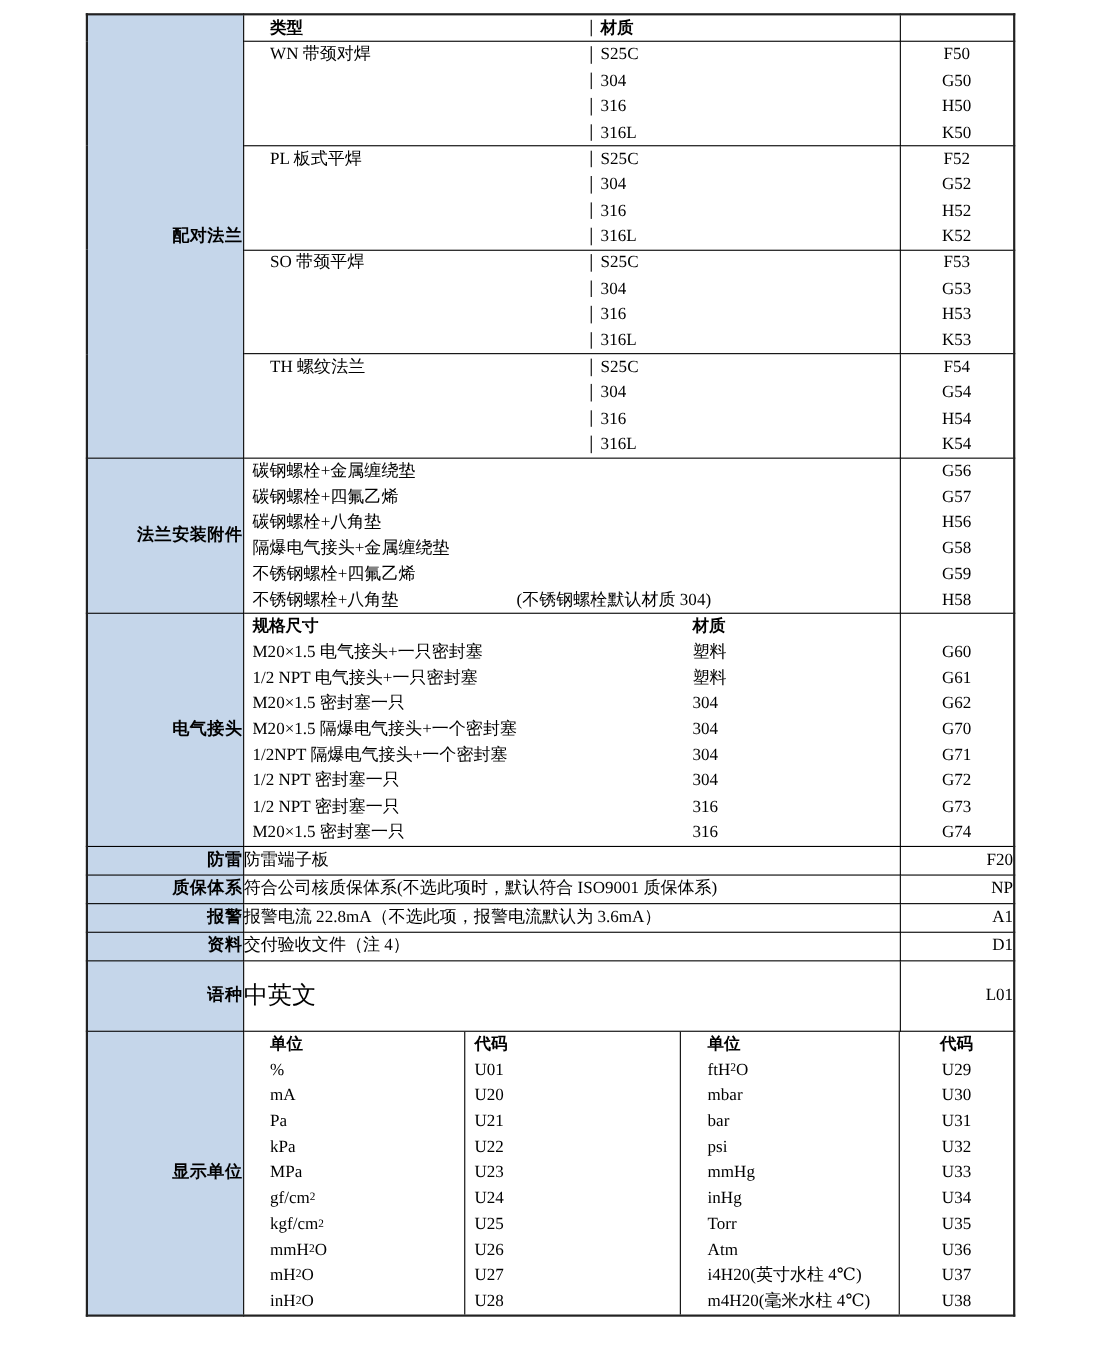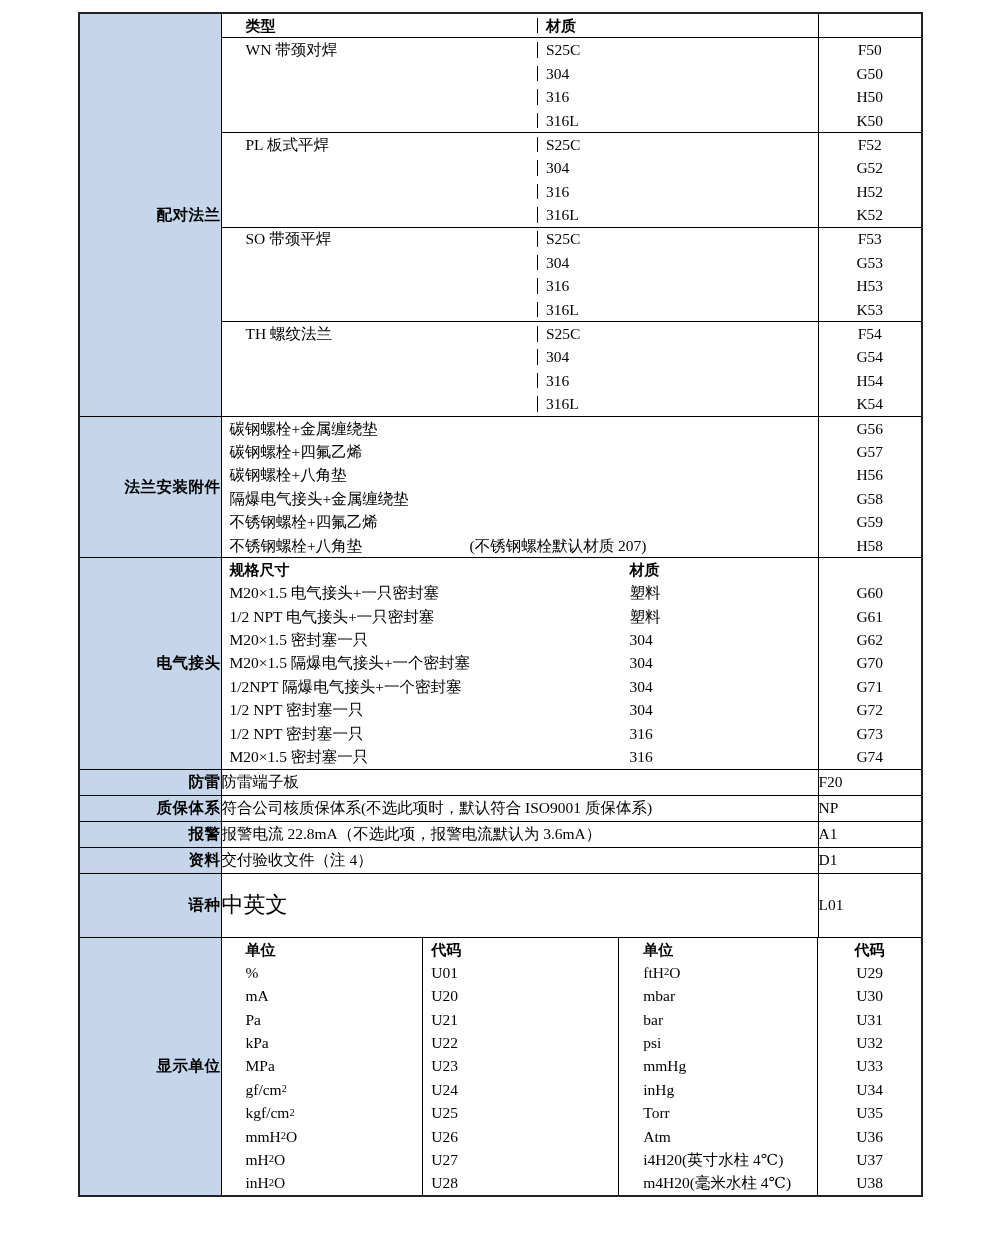--- a/index.html
+++ b/index.html
@@ -47,21 +47,21 @@
     background: #c5d6ea;
     text-align: right;
     font-weight: bold;
     font-family: "Liberation Sans", "DejaVu Sans", sans-serif;
     font-size: 15px;
     width: 142px;
     letter-spacing: 0.5px;
   }
   .codecol {
     width: 104px;
-    text-align: left;
+    text-align: right;
     font-size: 15.5px;
   }
 
   
   .block {
     display: block;
     width: 100%;
   }
   .lrow {
     display: flex;
@@ -285,21 +285,21 @@
                 <span>碳钢螺栓+八角垫</span>
               </div>
             <div class="lrow pad">
                 <span>隔爆电气接头+金属缠绕垫</span>
               </div>
             <div class="lrow pad">
                 <span>不锈钢螺栓+四氟乙烯</span>
               </div>
             <div class="lrow pad">
               <span style="display:inline-block;width:240px">不锈钢螺栓+八角垫</span>
-              <span>(不锈钢螺栓默认材质 207)</span>
+              <span>(不锈钢螺栓默认材质 304)</span>
             </div>
           </div>
         </td>
         <td class="codecol">
           <div class="block codes">
             <div class="lrow">G56</div>
             <div class="lrow">G57</div>
             <div class="lrow">H56</div>
             <div class="lrow">G58</div>
             <div class="lrow">G59</div>

